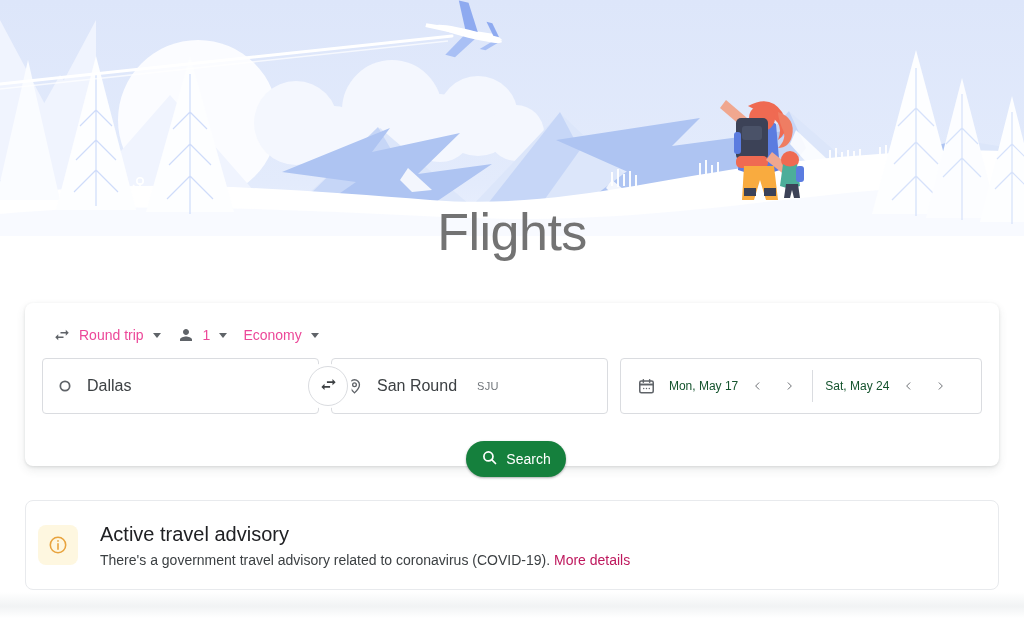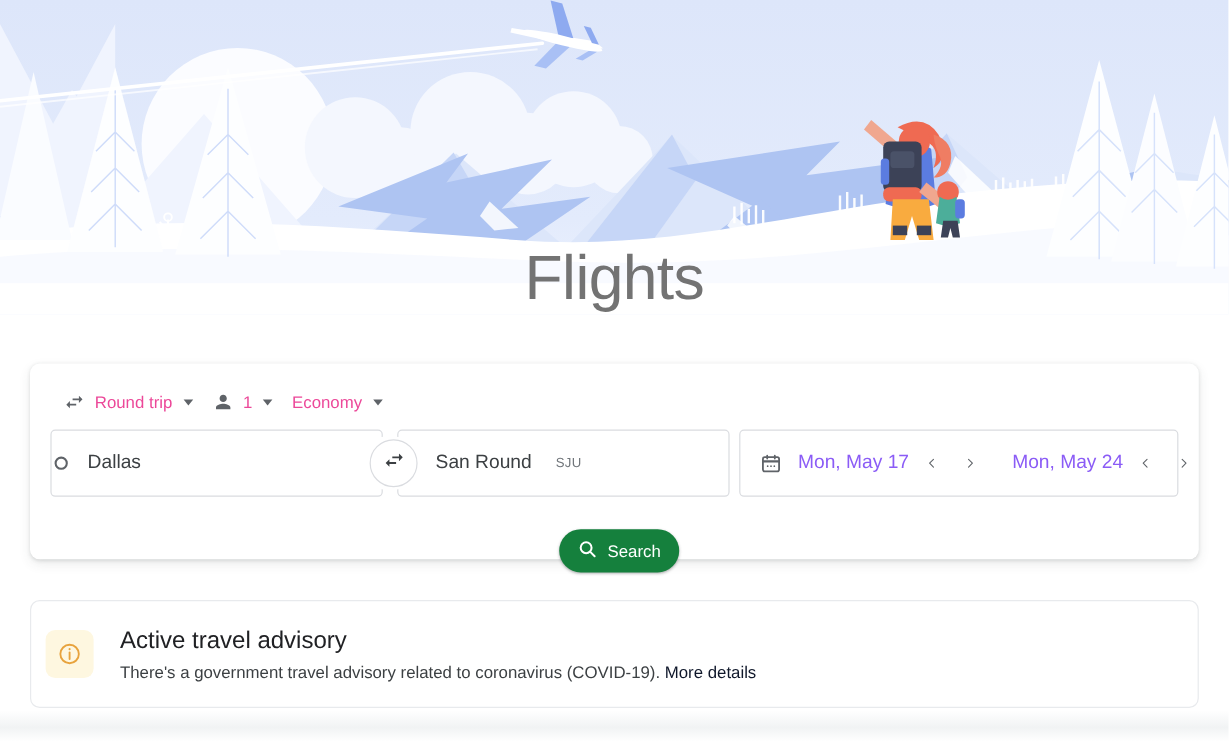--- a/index.html
+++ b/index.html
@@ -107,21 +107,21 @@
   }
   .field {
     position: absolute;
     top: 0;
     height: 56px;
     border: 1px solid #dadce0;
     border-radius: 4px;
     background: #fff;
     display: flex;
     align-items: center;
-    padding-left: 0;
+    padding-left: 14px;
     cursor: text;
   }
   .field.origin { left: 0; width: 277px; }
   .field.dest   { left: 289px; width: 277px; }
 
   
   .notch {
     position: absolute;
     top: 6px;
     width: 44px;
@@ -169,22 +169,22 @@
     align-items: center;
     background: #fff;
   }
   .cal-icon { margin-left: 16px; margin-right: 13px; display: flex; align-items: center; }
   .date-seg {
     display: flex;
     align-items: center;
     height: 100%;
   }
   .date-text {
-    font-size: 16px;
-    color: #8b5cf6;
+    font-size: 12px;
+    color: #14532d;
     white-space: nowrap;
     cursor: pointer;
   }
   .chev {
     width: 26px;
     height: 26px;
     margin-left: 6px;
     display: flex;
     align-items: center;
     justify-content: center;
@@ -254,21 +254,21 @@
     font-weight: 400;
     line-height: 26px;
     margin-bottom: 3px;
   }
   .advisory-text {
     font-size: 14px;
     color: #3c4043;
     line-height: 20px;
   }
   .advisory-link {
-    color: #0f172a;
+    color: #be185d;
     text-decoration: none;
     cursor: pointer;
   }
 
   .bottom-fade {
     position: absolute;
     left: 0;
     top: 592px;
     width: 1024px;
     height: 26px;
@@ -527,21 +527,21 @@
           <span class="chev">
             <svg width="11" height="16" viewBox="0 0 24 24" fill="none" stroke="#5f6368" stroke-width="2" stroke-linecap="round" stroke-linejoin="round">
               <polyline points="9 5 16 12 9 19"></polyline>
             </svg>
           </span>
         </div>
 
         <div class="date-divider"></div>
 
         <div class="date-seg ret">
-          <span class="date-text">Mon, May 24</span>
+          <span class="date-text">Sat, May 24</span>
           <span class="chev">
             <svg width="11" height="16" viewBox="0 0 24 24" fill="none" stroke="#5f6368" stroke-width="2" stroke-linecap="round" stroke-linejoin="round">
               <polyline points="15 5 8 12 15 19"></polyline>
             </svg>
           </span>
           <span class="chev">
             <svg width="11" height="16" viewBox="0 0 24 24" fill="none" stroke="#5f6368" stroke-width="2" stroke-linecap="round" stroke-linejoin="round">
               <polyline points="9 5 16 12 9 19"></polyline>
             </svg>
           </span>

